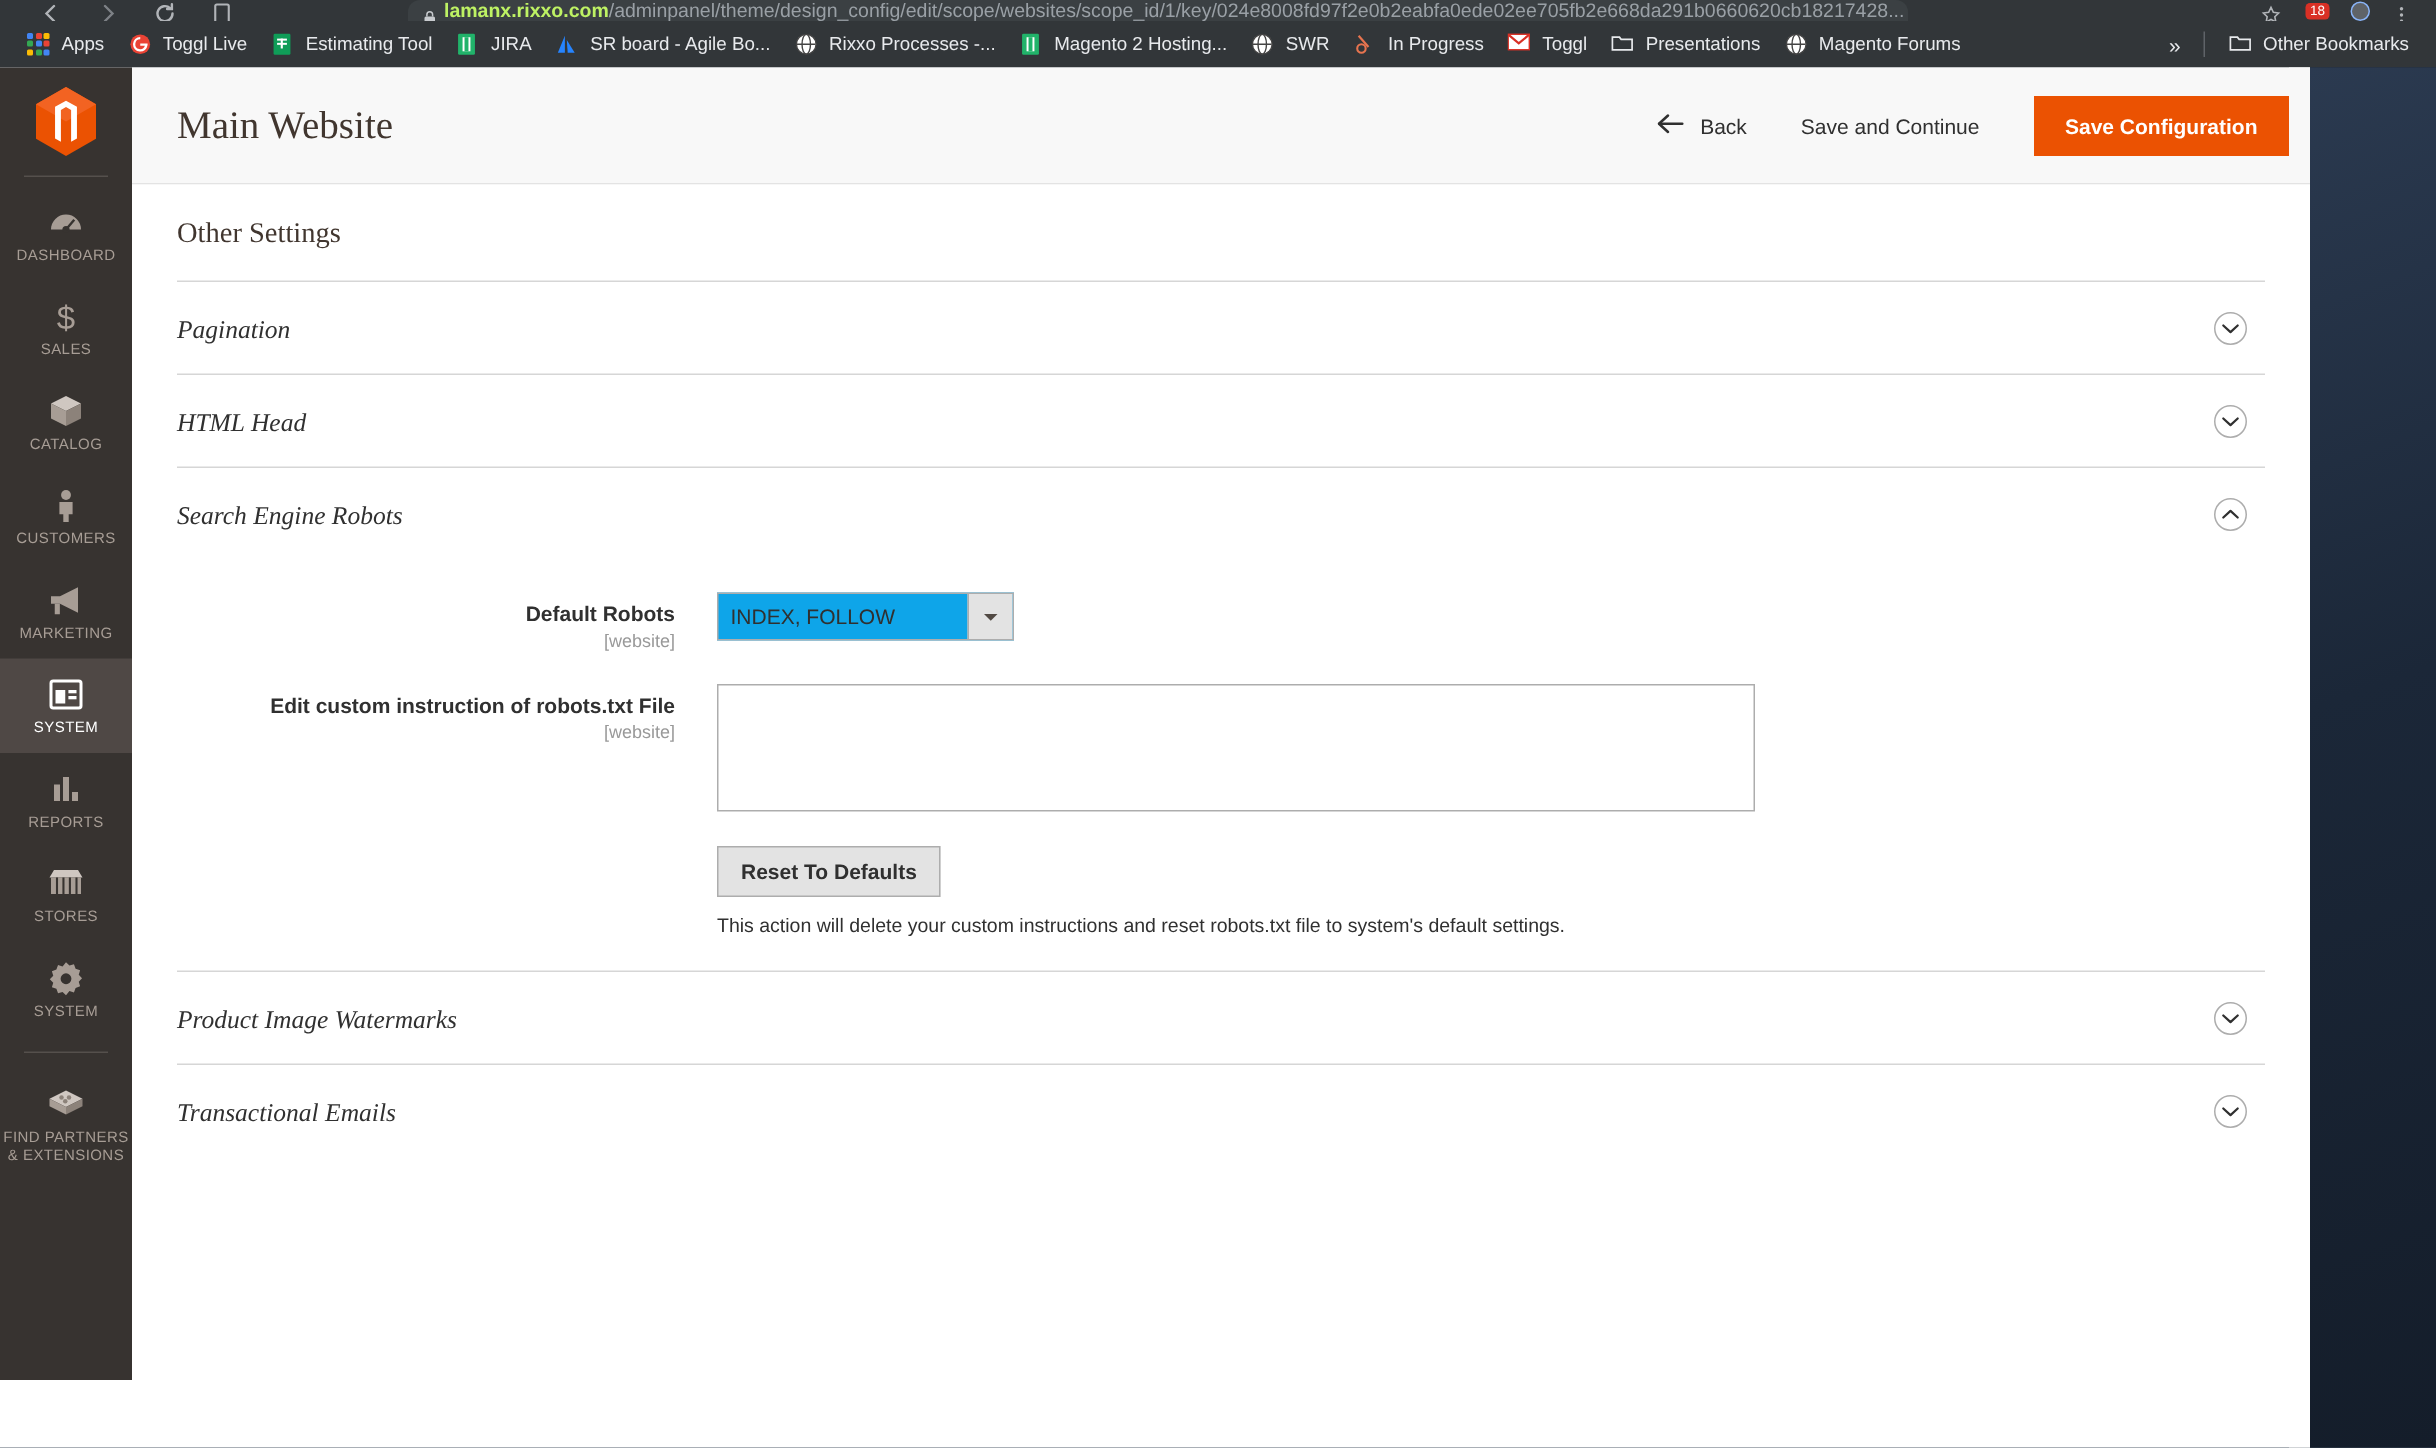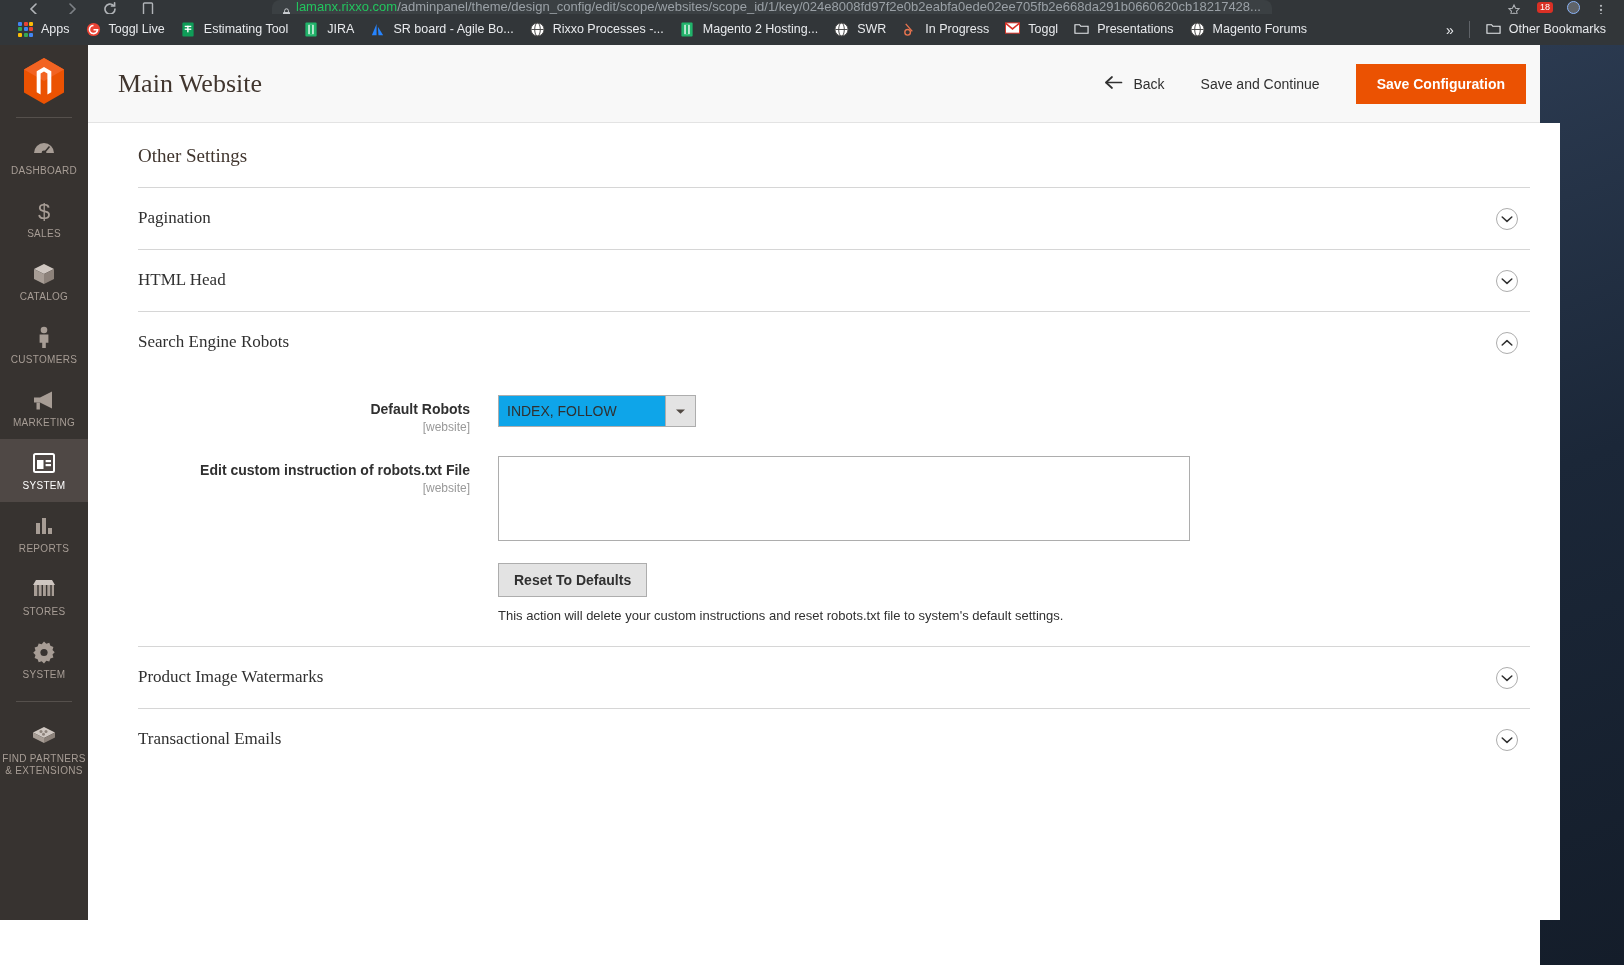--- a/index.html
+++ b/index.html
@@ -41,21 +41,21 @@
     display: flex; align-items: flex-end;
     padding-left: 10px;
     overflow: hidden;
   }
   .omni-lock { width: 9px; height: 10px; margin-right: 5px; margin-bottom: 0; }
   .omni-text {
     font-size: 13px; color: #9aa0a6;
     white-space: nowrap; line-height: 14px;
     overflow: hidden;
   }
-  .omni-text b { color: #22c55e; font-weight: 400; }
+  .omni-text b { color: #bef264; font-weight: 700; }
   .omni-right {
     position: absolute; right: 0; bottom: 0;
     display: flex; align-items: flex-end; gap: 14px;
     padding-right: 14px; height: 14px;
   }
   .ext-badge {
     background: #d93025; color: #fff;
     font-size: 9px; border-radius: 3px;
     padding: 0 3px; line-height: 11px;
     margin-bottom: 1px;
@@ -182,34 +182,33 @@
     font-family: "Liberation Sans", sans-serif;
   }
 
   
   .content {
     position: absolute; top: 78px; left: 88px;
     width: 1452px; height: 797px;
     background: #fff;
     padding: 0 30px 0 30px;
     overflow: hidden;
-    margin-left: 20px;
   }
   .other-settings-title {
     font-size: 19px; color: #41362f; font-weight: 400;
     padding: 22px 0 20px 0;
     font-family: "Liberation Serif", serif;
   }
   .section {
     border-top: 1px solid #d6d6d6;
   }
   .section-head {
-    display: flex; align-items: flex-start;
+    display: flex; align-items: flex-end;
     padding: 20px 0 19px 0;
-    cursor: pointer; position: relative;
+    cursor: pointer; position: relative; font-style: italic;
   }
   .section-title {
     font-size: 17px; color: #303030;
     font-weight: 400;
     font-family: "Liberation Serif", serif;
   }
   .chevron-btn {
     margin-left: auto; margin-right: 12px;
     width: 22px; height: 22px;
     border: 1px solid #adadad; border-radius: 50%;

